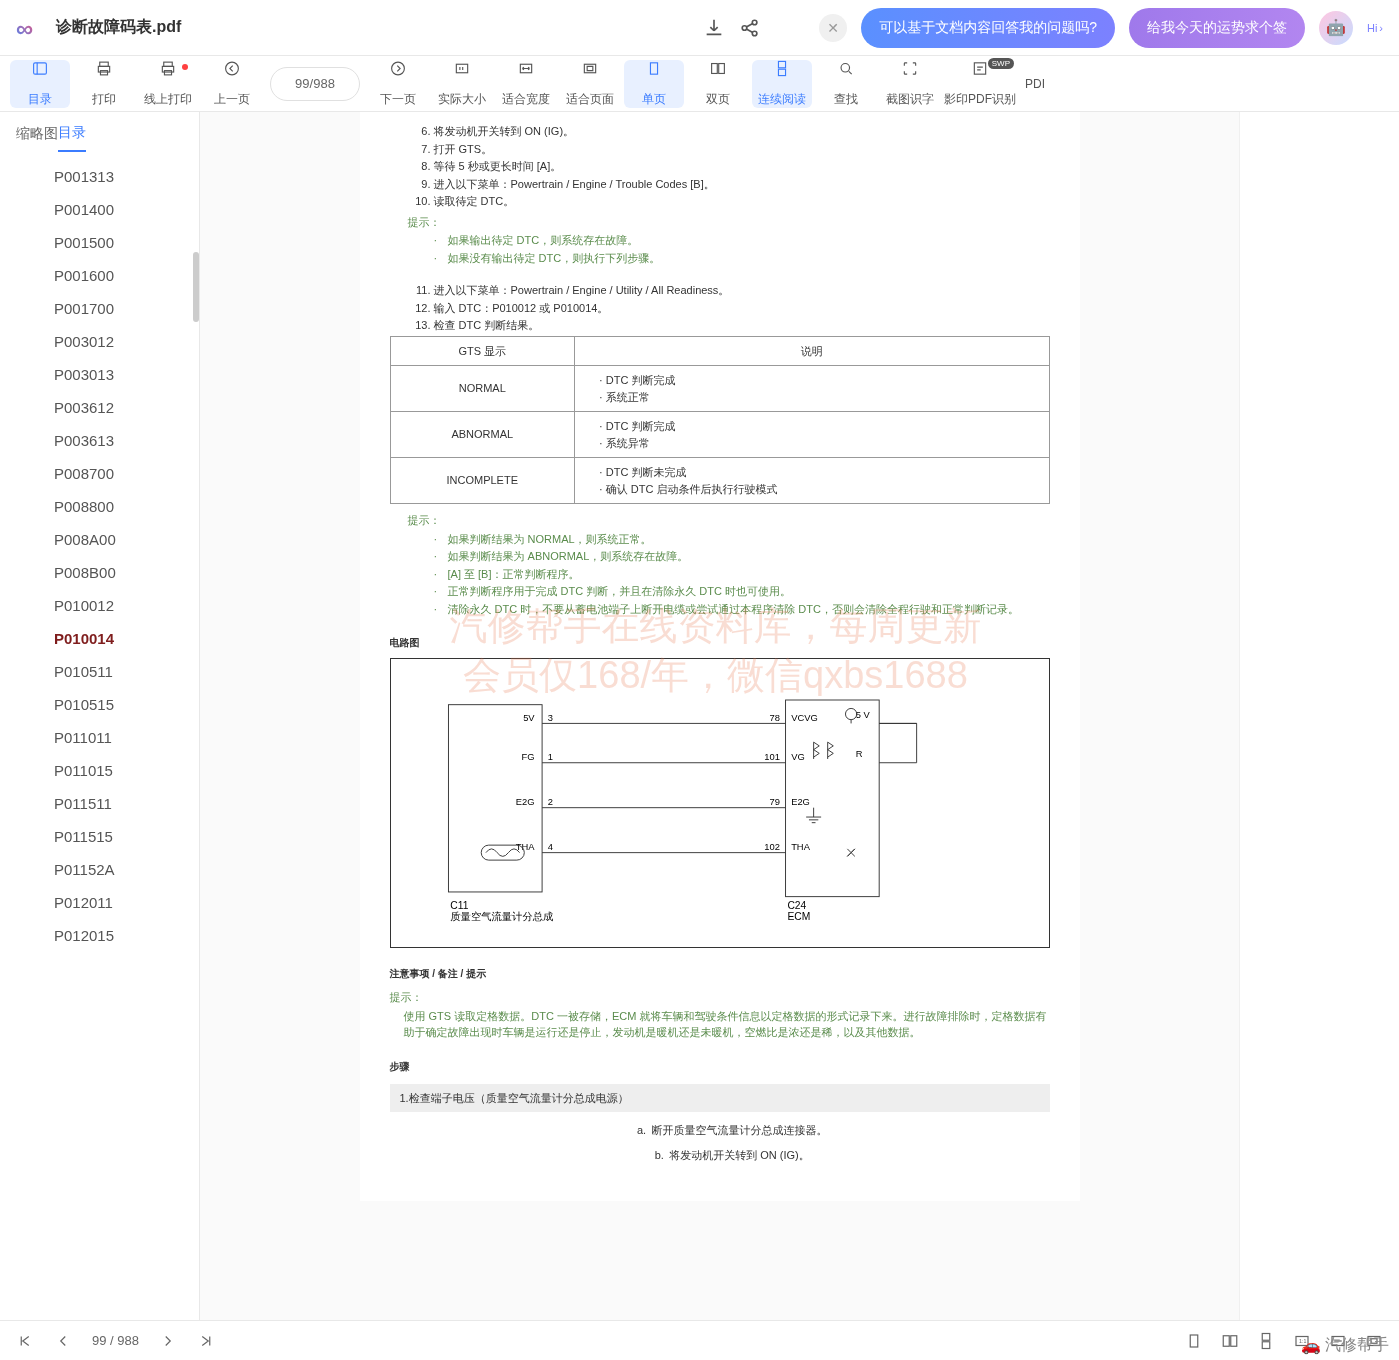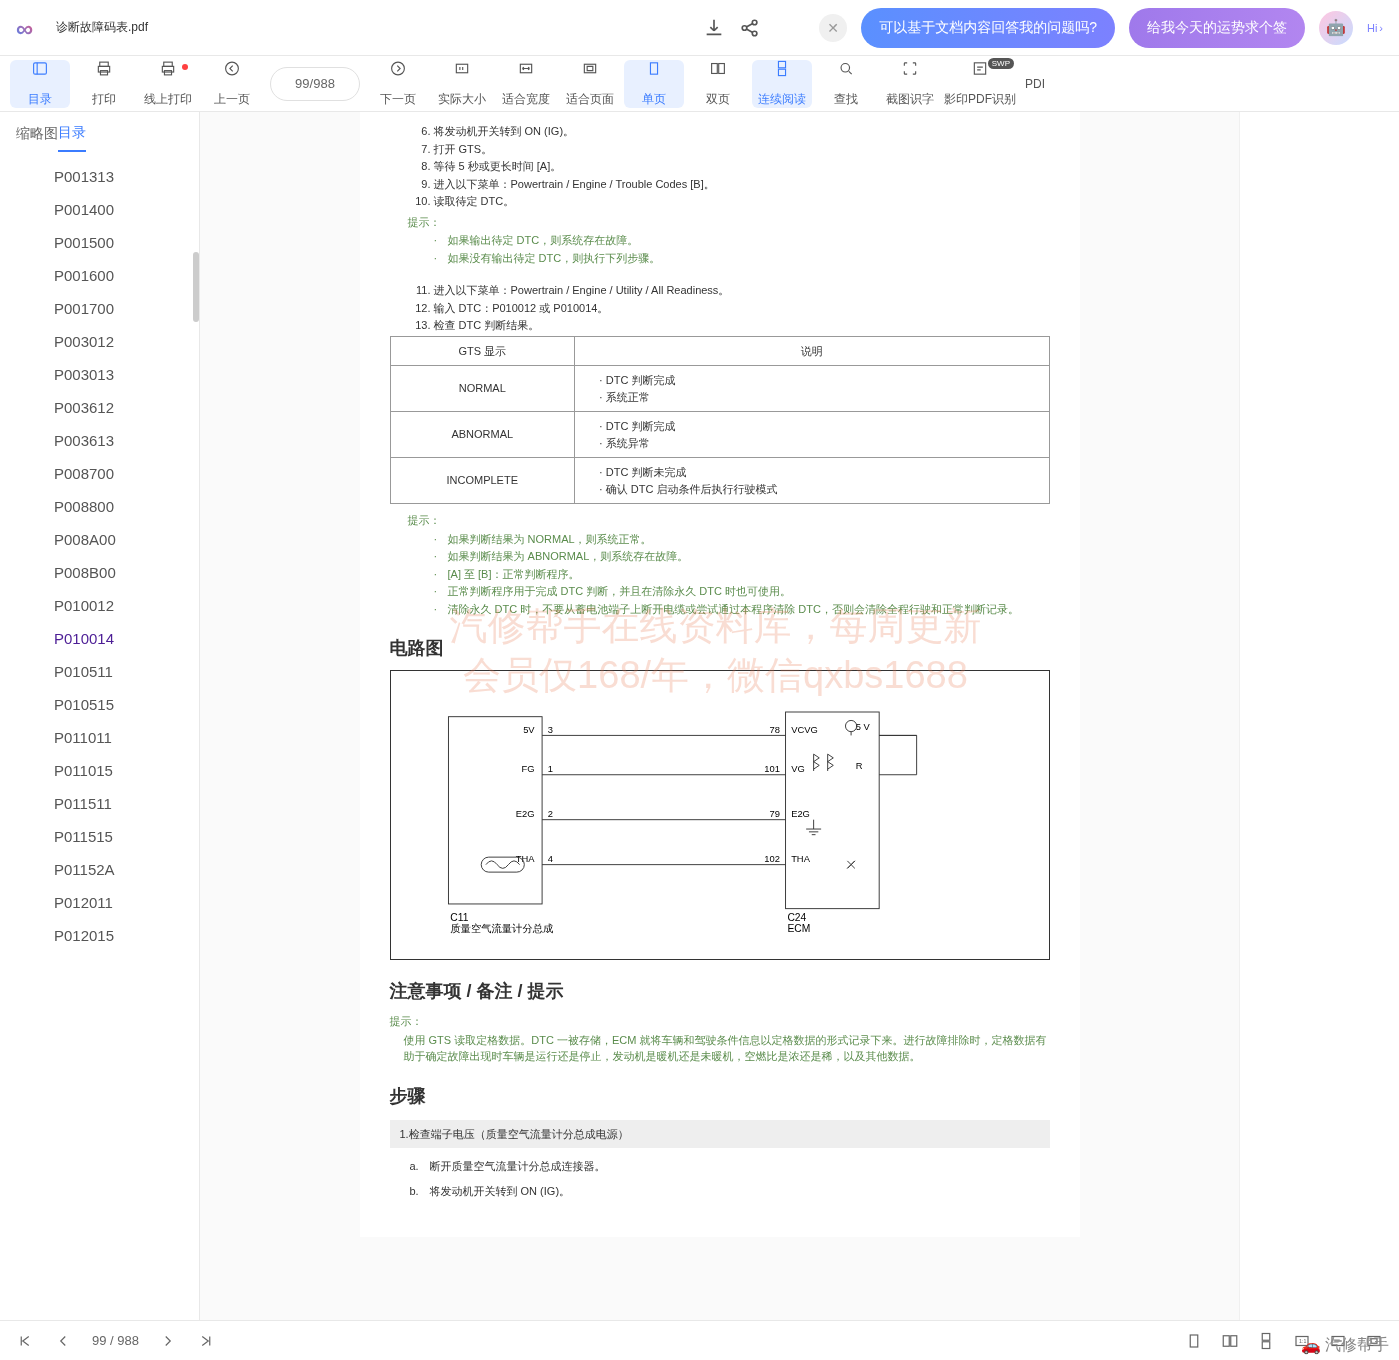--- a/index.html
+++ b/index.html
@@ -2,21 +2,21 @@
 <html><head>
 <meta charset="utf-8">
 <style>
   * { margin: 0; padding: 0; box-sizing: border-box; }
   body { font-family: "Microsoft YaHei", Arial, sans-serif; background: #fff; color: #333; }
   
   
   .header { height: 56px; display: flex; align-items: center; padding: 0 16px; border-bottom: 1px solid #e8e8e8; gap: 14px; }
   .logo { width: 26px; height: 26px; position: relative; }
   .logo::before { content: "∞"; font-size: 24px; background: linear-gradient(45deg, #3b8cff, #ff4d6d); -webkit-background-clip: text; -webkit-text-fill-color: transparent; font-weight: bold; }
-  .filename { font-size: 12px; font-weight: 400; flex: 0 0 auto; }
+  .filename { font-size: 16px; font-weight: 700; flex: 0 0 auto; }
   .header-spacer { flex: 1; }
   .hdr-icon { width: 22px; height: 22px; stroke: #555; fill: none; stroke-width: 1.8; cursor: pointer; }
   .close-x { width: 28px; height: 28px; border-radius: 50%; background: #f0f0f0; display: flex; align-items: center; justify-content: center; color: #999; font-size: 14px; cursor: pointer; }
   .pill { height: 40px; border-radius: 20px; padding: 0 18px; display: flex; align-items: center; font-size: 14px; color: #fff; cursor: pointer; white-space: nowrap; }
   .pill-blue { background: linear-gradient(90deg, #5a90ff, #7c81ff); }
   .pill-purple { background: linear-gradient(90deg, #9f79eb, #b286f0); }
   .ai-avatar { width: 34px; height: 34px; border-radius: 50%; background: linear-gradient(135deg,#ffc6e0,#c6dcff); display:flex; align-items:center; justify-content:center; font-size:16px; }
   .hi-btn { font-size: 11px; color: #7c81ff; display:flex; align-items:center; gap:2px; cursor:pointer; }
   
   
@@ -30,43 +30,43 @@
   .page-ind { min-width: 90px; height: 34px; border: 1px solid #e0e0e0; border-radius: 17px; display: flex; align-items: center; justify-content: center; font-size: 13px; color: #666; margin: 0 4px; }
   
   
   .main { display: flex; height: calc(100vh - 152px); }
   .sidebar { width: 200px; border-right: 1px solid #e8e8e8; display: flex; flex-direction: column; }
   .tabs { display: flex; padding: 0 16px; border-bottom: 1px solid transparent; height: 44px; align-items: center; }
   .tab { font-size: 14px; color: #666; cursor: pointer; padding: 8px 0; }
   .tab.active { color: #3b7cff; border-bottom: 2px solid #3b7cff; font-weight:500; }
   .toc-list { flex: 1; overflow-y: auto; padding: 4px 0; }
   .toc-item { padding: 8px 24px 8px 54px; font-size: 15px; color: #555; cursor: pointer; }
-  .toc-item.sel { color: #4c1d95; }
+  .toc-item.sel { color: #7f1d1d; font-weight: bold; }
   .scroll-thumb { position:absolute; right:0; top:140px; width:6px; height:70px; background:#ccc; border-radius:3px; }
   
   
   .doc-view { flex: 1; overflow: auto; background: #fafafa; position: relative; }
   .page { width: 720px; margin: 0 auto; background: #fff; padding: 10px 30px 30px; font-size: 11px; line-height: 1.5; position:relative; }
   .ordered { margin-left: 44px; }
   .ordered li { list-style: decimal; margin: 1px 0; color:#333; }
   .hint-label { color: #5a8c4c; font-size: 11px; margin: 4px 0 2px 18px; }
   .hint-bullets { margin-left: 48px; color: #5a8c4c; }
   .hint-bullets li { list-style: none; position: relative; padding-left: 10px; margin:1px 0; }
   .hint-bullets li::before { content: "·"; position: absolute; left: -4px; }
   .gts-table { width: 100%; border-collapse: collapse; margin: 2px 0 8px; }
   .gts-table th, .gts-table td { border: 1px solid #999; padding: 6px 10px; font-size: 11px; }
   .gts-table th { background: #fff; font-weight: normal; text-align:center; }
   .gts-col1 { width: 28%; text-align: center; }
   .cell-bul { list-style:none; padding-left:14px; }
   .cell-bul li::before { content:"·  "; }
-  .section-h { font-size: 18px; font-weight: bold; margin: 18px 0 8px; }
+  .section-h { font-size: 10px; font-weight: bold; margin: 18px 0 8px; }
   .diagram-box { border: 1px solid #333; padding: 20px; height: 290px; position: relative; margin-top:6px; }
   .watermark { position: absolute; top: 490px; left: 12px; right: 20px; font-size: 38px; color: rgba(230,120,80,0.25); text-align:center; line-height:1.3; pointer-events:none; }
   .step-box { background: #eee; padding: 6px 10px; font-size: 11px; margin: 10px 0; }
-  .step-item { margin: 8px 0 8px 20px; font-size:11px; }
+  .step-item { margin: 8px 0 8px 20px; font-size:11px;text-align:center; }
   .step-item .lt { display:inline-block; width:20px; }
   .right-panel { width: 160px; background:#fff; border-left:1px solid #f0f0f0; }
   
   
   .footer { height: 40px; border-top: 1px solid #e8e8e8; display: flex; align-items: center; padding: 0 16px; gap: 20px; }
   .ft-icon { width:18px; height:18px; stroke:#666; fill:none; stroke-width:1.6; cursor:pointer; }
   .ft-page { font-size: 13px; color: #666; }
   .footer-spacer { flex: 1; }
   .ft-view-icons { display:flex; gap:18px; align-items:center; }
   .brand-ft { position:absolute; right:10px; bottom:4px; font-size:16px; color:#888; display:flex; align-items:center; gap:4px; }

